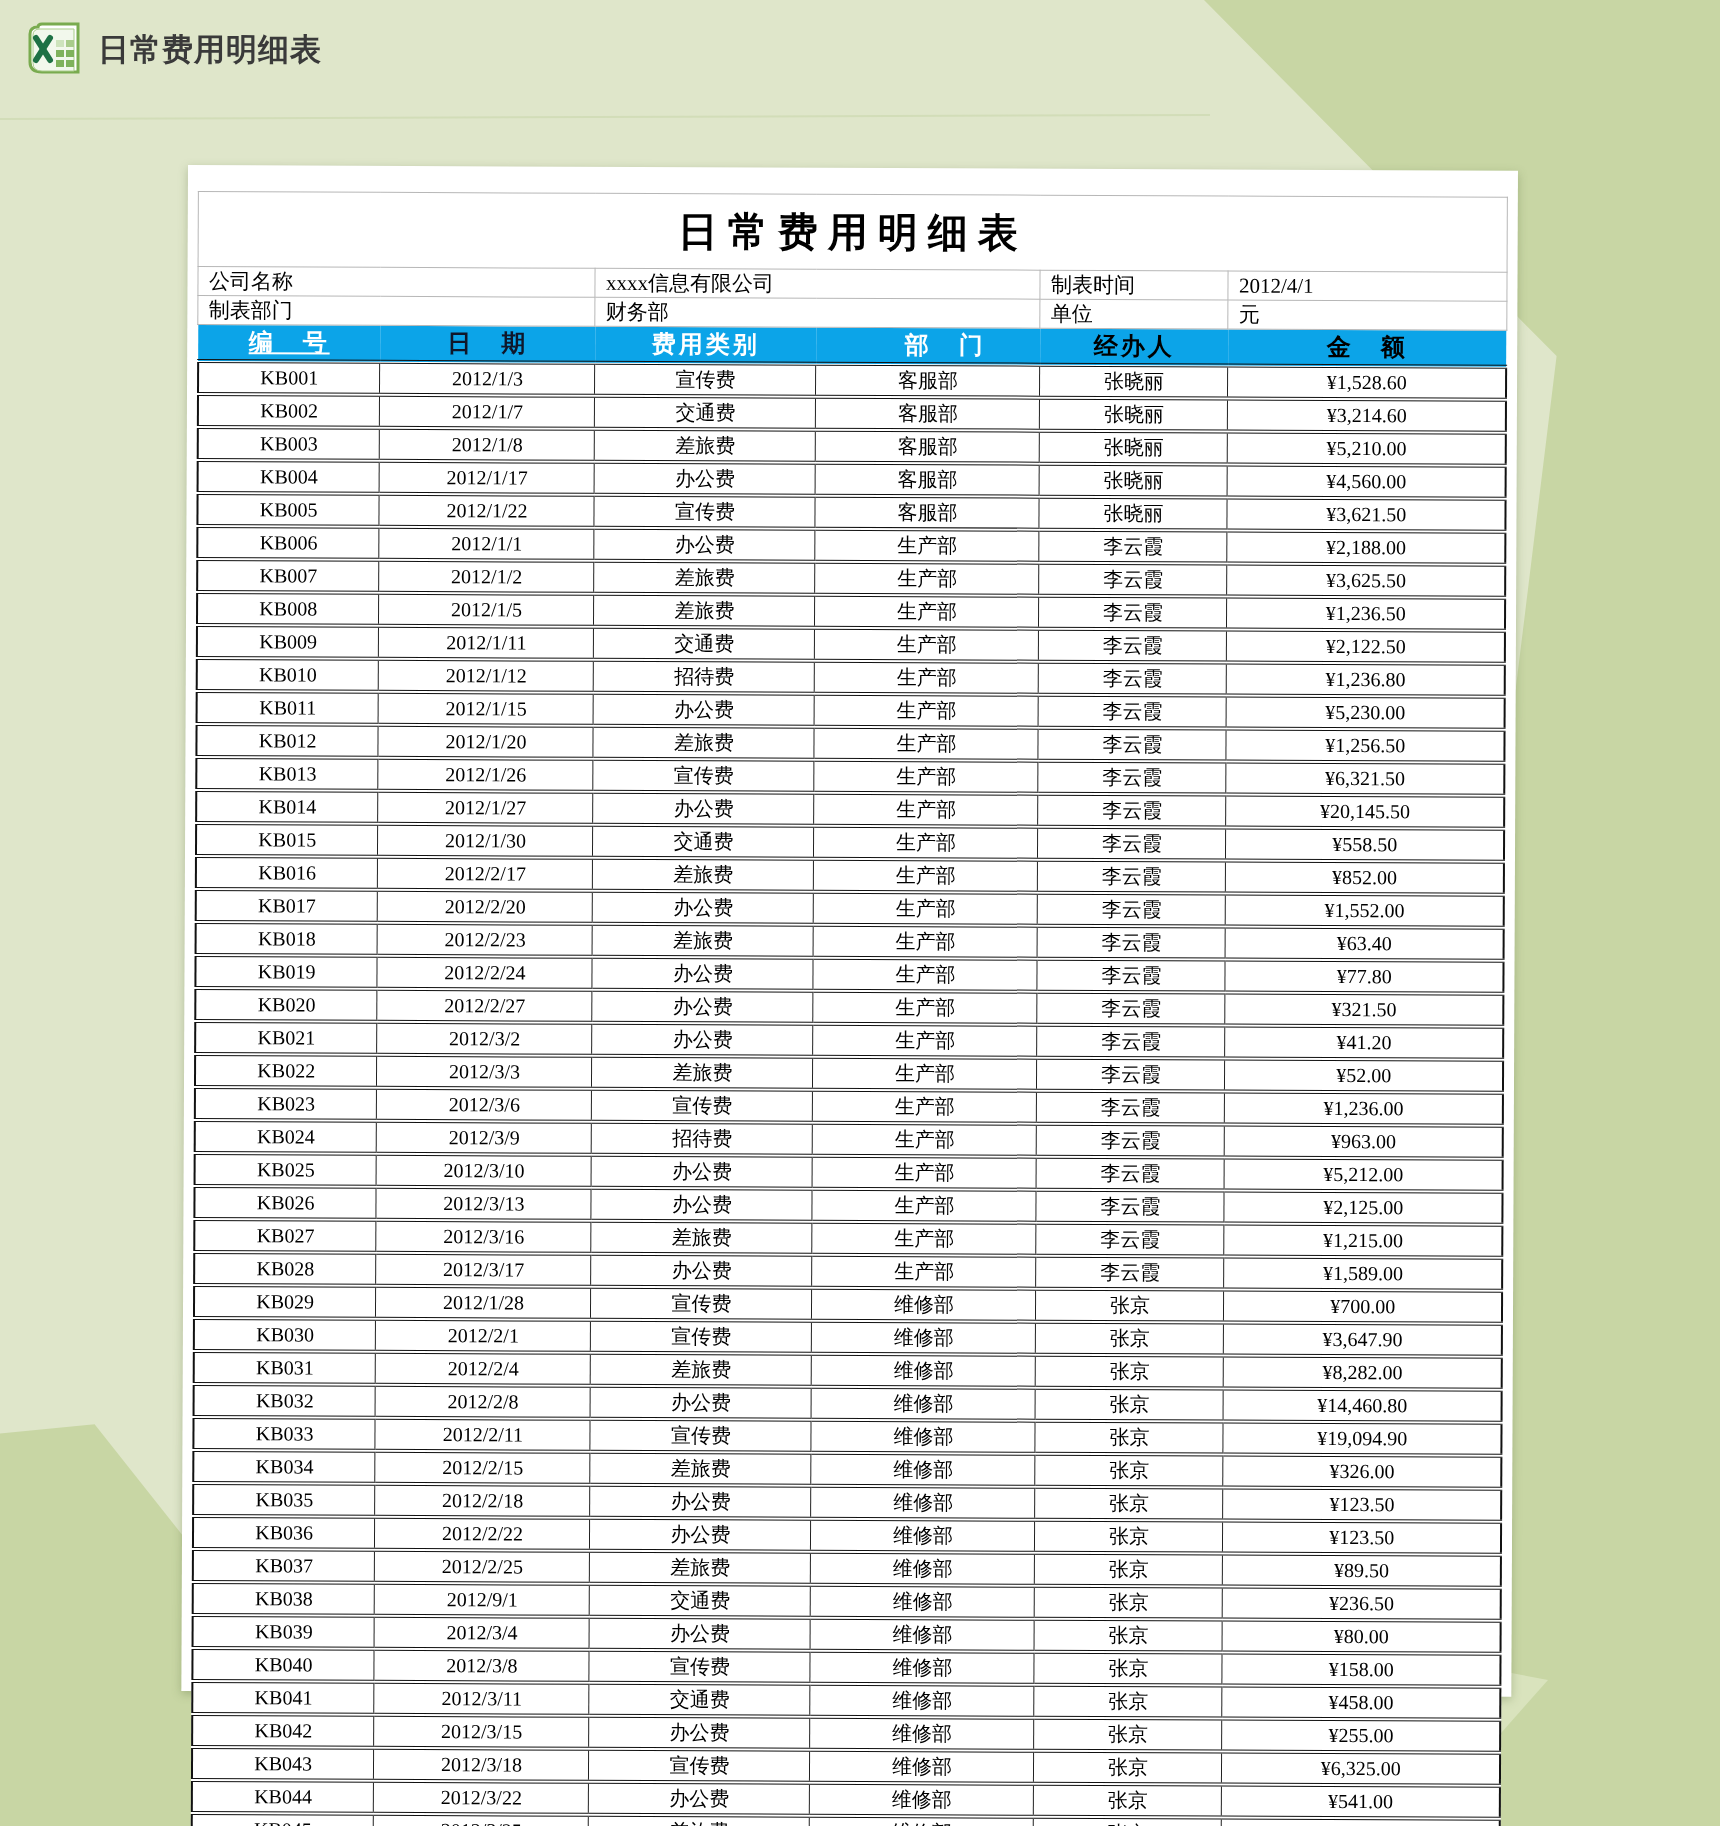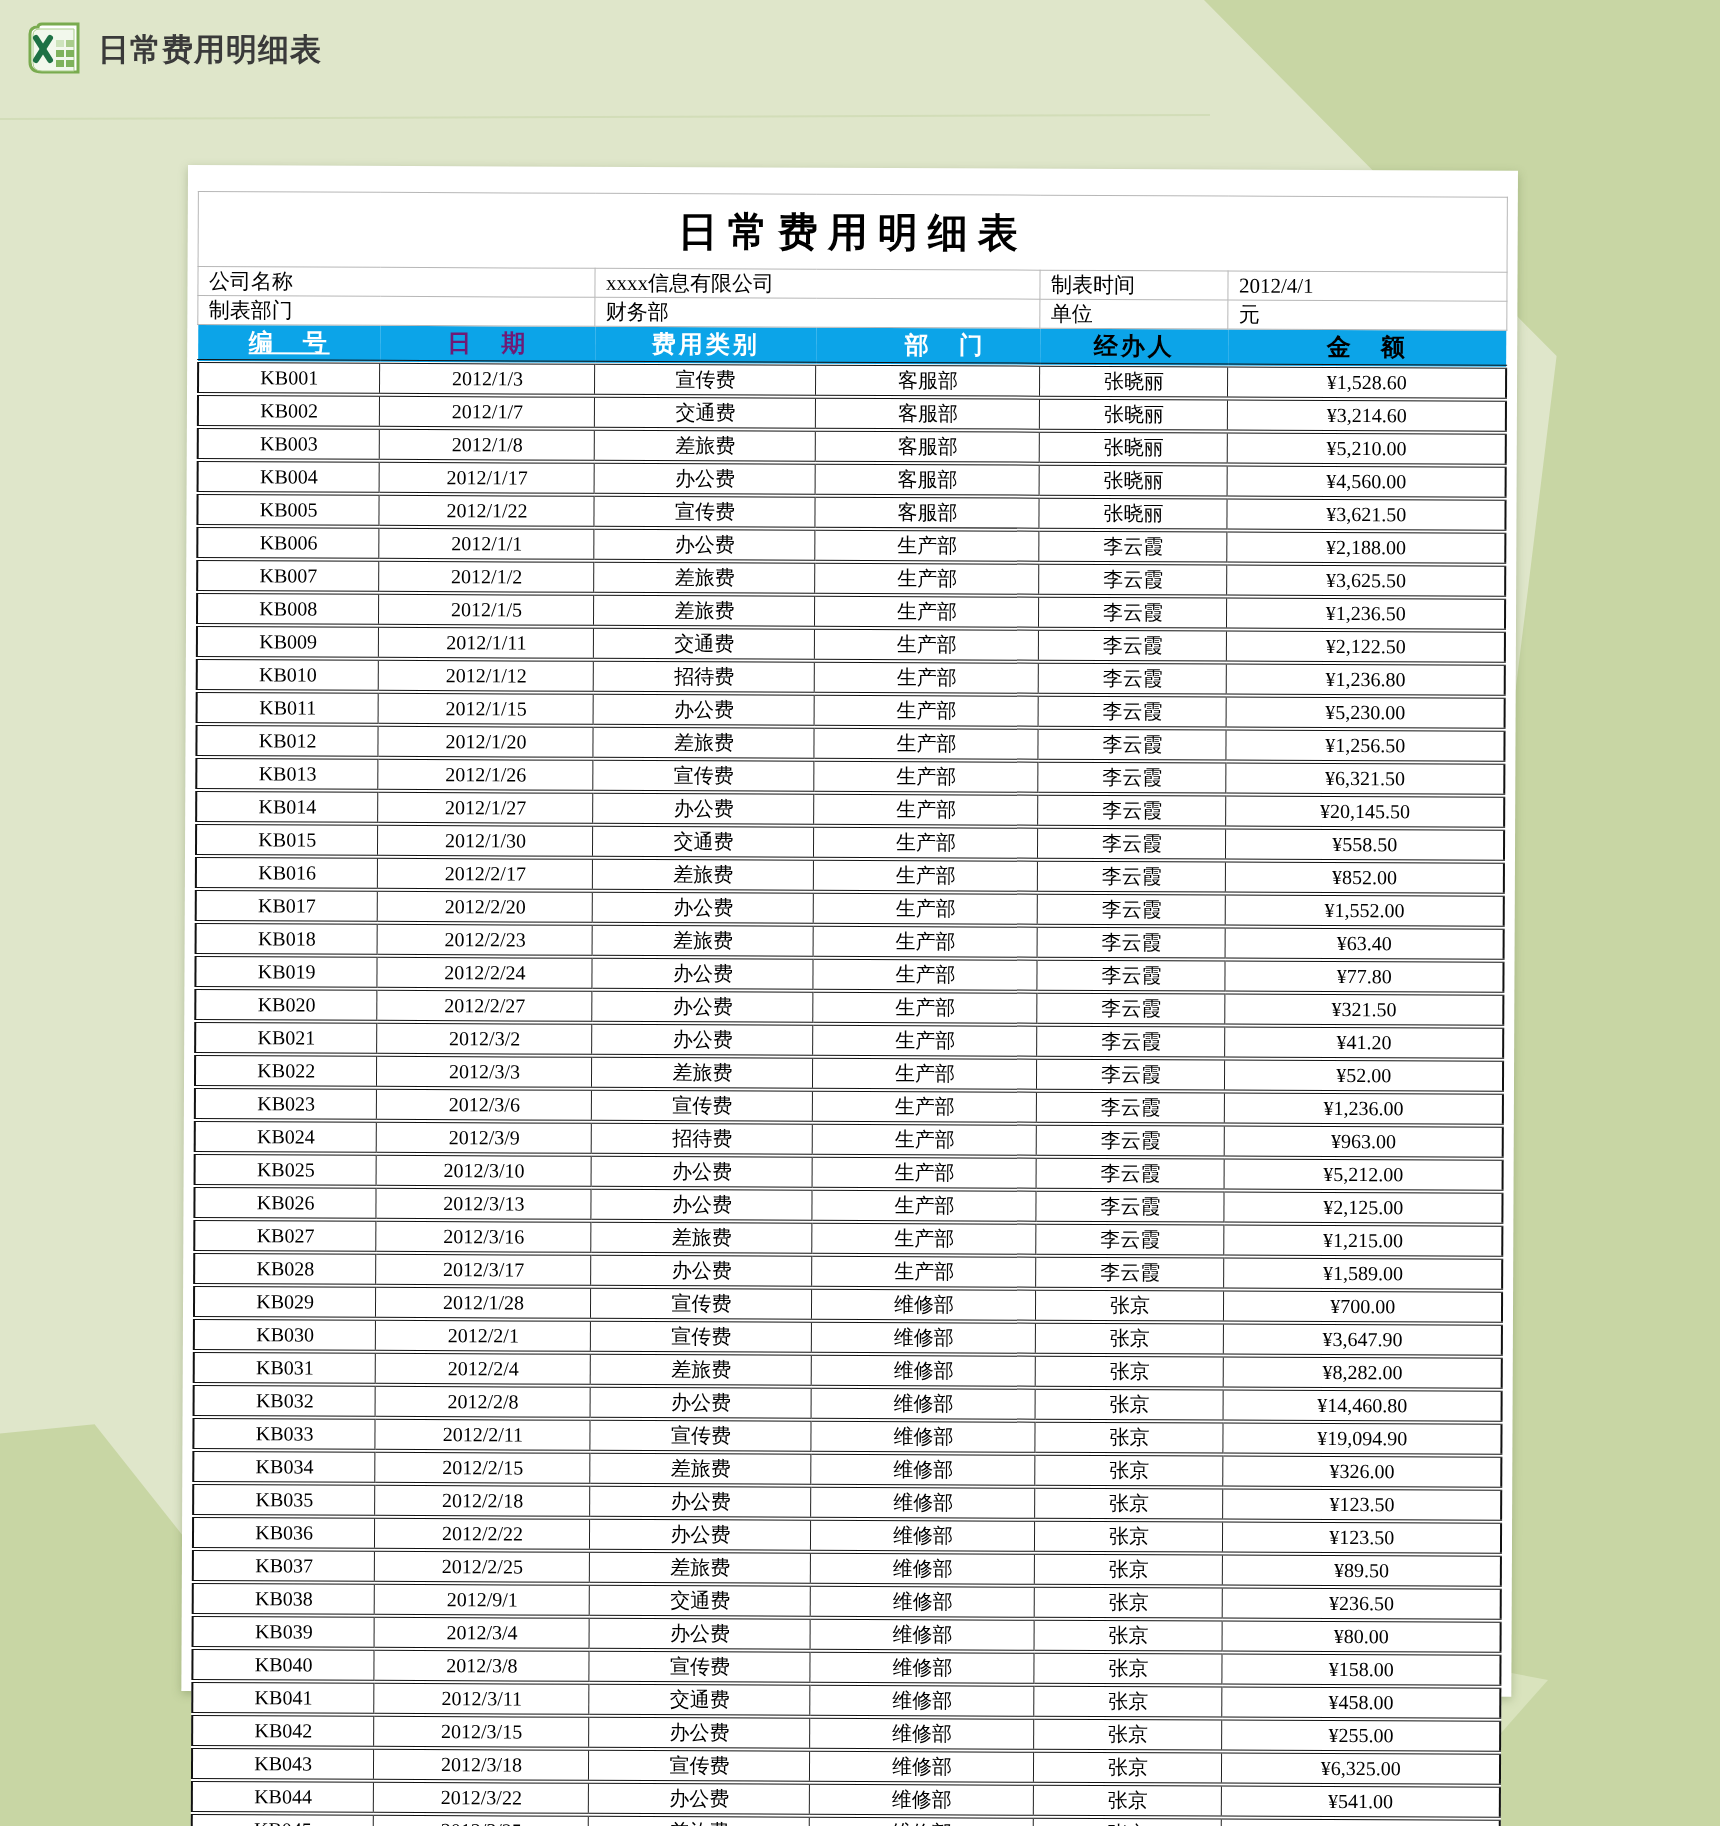--- a/index.html
+++ b/index.html
@@ -112,21 +112,21 @@
         <td>2012/4/1</td>
       </tr>
       <tr class="info-row">
         <td colspan="2">制表部门</td>
         <td colspan="2">财务部</td>
         <td>单位</td>
         <td>元</td>
       </tr>
       <tr class="head-row">
         <th style="background: rgb(12, 164, 232); color: rgb(255, 255, 255); text-decoration: underline;">编　号</th>
-        <th style="background: rgb(12, 164, 232); color: #701a75;">日　期</th>
+        <th style="background: rgb(12, 164, 232); color: #0f172a;">日　期</th>
         <th style="background: rgb(12, 164, 232); color: rgb(255, 255, 255);">费用类别</th>
         <th style="background: rgb(12, 164, 232); color: rgb(255, 255, 255); padding-left: 35px;">部　门</th>
         <th style="background: rgb(12, 164, 232); color: #000000;">经办人</th>
         <th style="background: rgb(12, 164, 232); color: #000000;">金　额</th>
       </tr>
     </tbody>
     <tbody>
   <tr class="data-row">
     <td>KB001</td>
     <td>2012/1/3</td>

